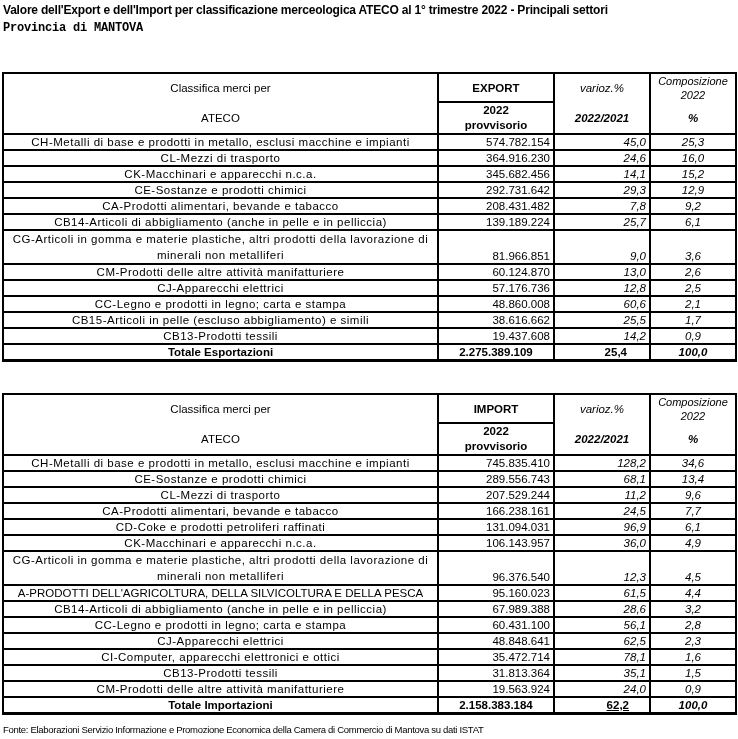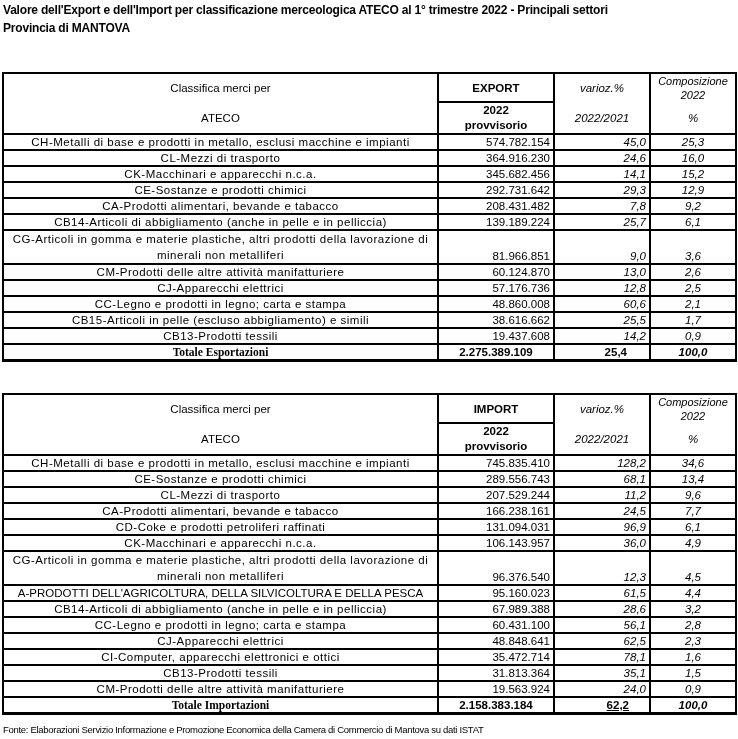--- a/index.html
+++ b/index.html
@@ -1,38 +1,38 @@
 <!DOCTYPE html>
 <html><head>
 <meta charset="utf-8">
 <style>
   html, body { margin: 0; padding: 0; background: #ffffff; }
   body { width: 738px; height: 739px; position: relative; overflow: hidden;
          font-family: "Liberation Sans", "DejaVu Sans", sans-serif; color: #000; }
   .title { position: absolute; left: 3px; font-size: 12px; font-weight: bold; letter-spacing: -0.2px; white-space: nowrap; }
   #t1 { top: 3px; }
-  #t2 { top: 21px; }
+  #t2 { top: 21px; font-family: Liberation Mono, monospace; }
   table.data { position: absolute; left: 2px; width: 733px; border-collapse: collapse; table-layout: fixed; font-size: 11.5px; margin-top: 22px; }
   table.data td { border: 2px solid #000; padding: 0 3px; line-height: 14px; height: 14px; overflow: hidden; white-space: nowrap; }
   table.data col.c1 { width: 435px; }
   table.data col.c2 { width: 116px; }
   table.data col.c3 { width: 96px; }
   table.data col.c4 { width: 86px; }
   td.h { text-align: center; vertical-align: middle; }
   .hb { font-weight: bold; }
   .hi { font-style: italic; }
-  .hbi { font-weight: normal; font-style: italic; }
+  .hbi { font-weight: bold; font-style: italic; }
   td.lbl { text-align: center; letter-spacing: 0.5px; }
   td.num { text-align: right; }
   td.var { text-align: right; font-style: italic; padding-right: 6px; }
   td.comp { text-align: center; font-style: italic; }
   tr.two td { height: 32px; vertical-align: bottom; }
   tr.two td.lbl { white-space: normal; line-height: 16px; vertical-align: top; }
   tr.tot td { font-weight: bold; border-bottom-width: 3px; }
-  tr.tot td.lbl { letter-spacing: 0; font-family: Liberation Serif, serif; }
+  tr.tot td.lbl { letter-spacing: 0; }
   .hdr1 td { height: 28px; }
   .hdr2 td { height: 28px; }
   td.hcomp { font-size: 11px; font-style: italic; line-height: 15px; }
   #exp { top: 50px; }
   #imp { top: 371px; }
   .source { position: absolute; left: 3px; top: 724px; font-size: 9.5px; letter-spacing: -0.3px; white-space: nowrap; }
 </style>
 </head>
 <body>
 

